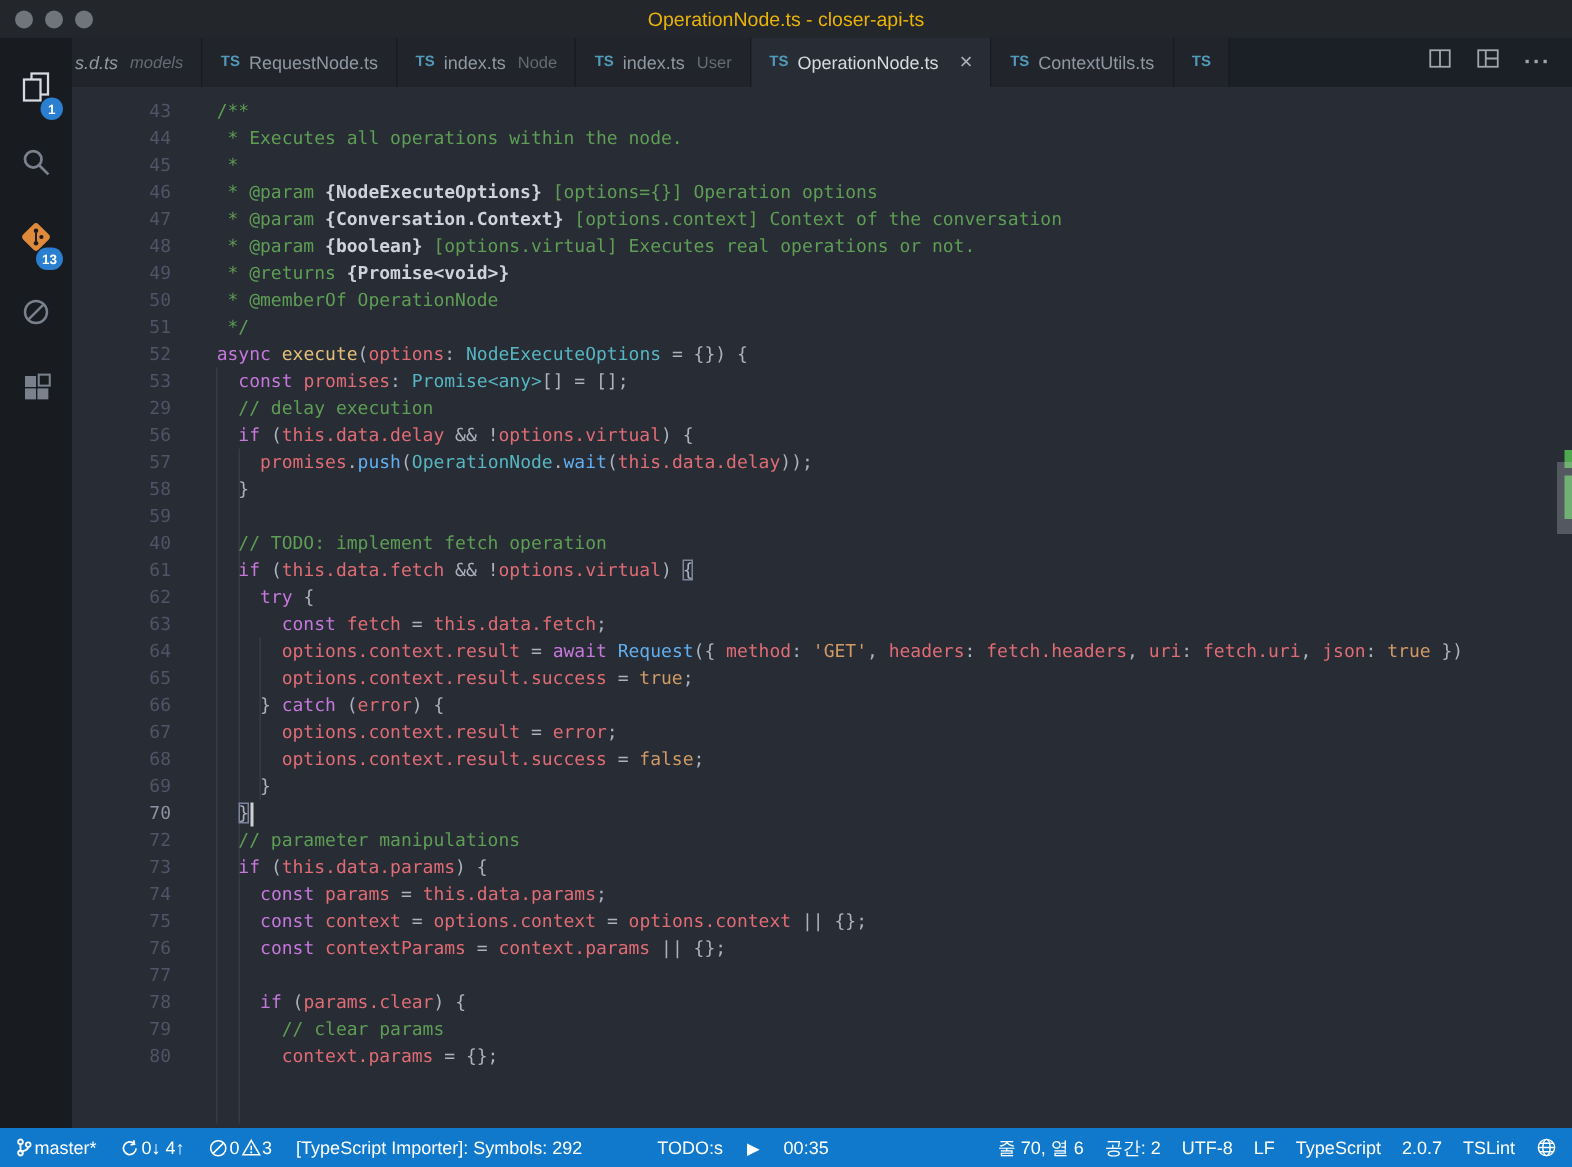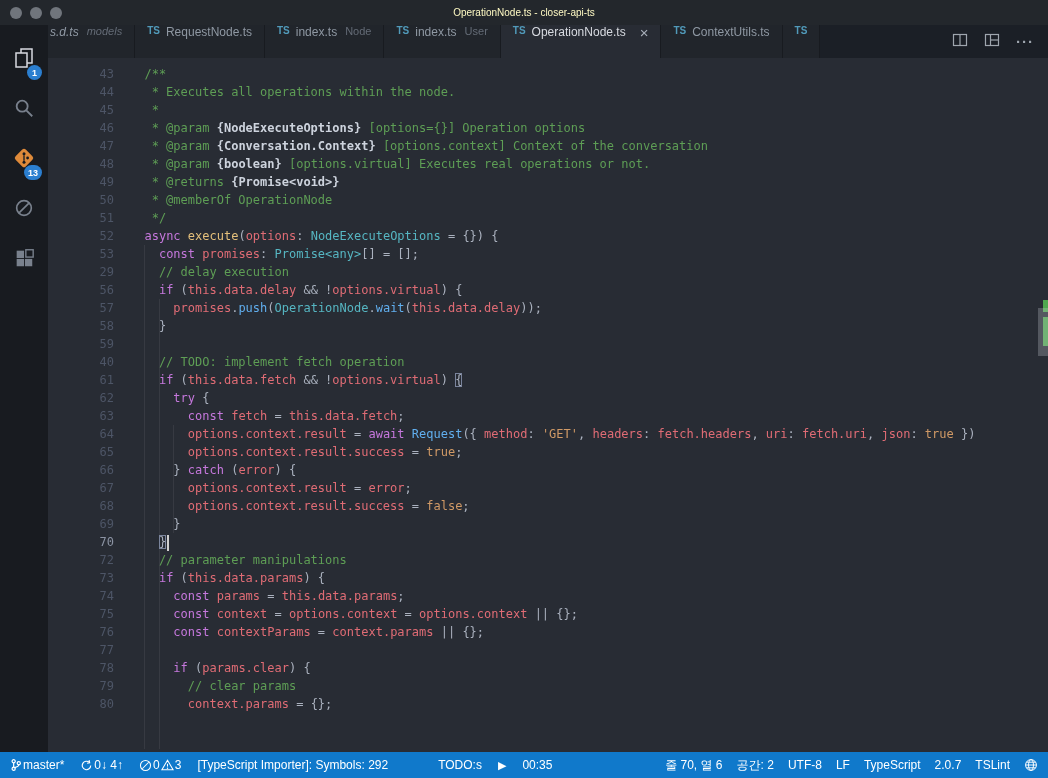--- a/index.html
+++ b/index.html
@@ -11,21 +11,21 @@
     -webkit-font-smoothing:antialiased;
   }
 
   
   .titlebar {
     height:25px; background:#23272c; position:relative;
     display:flex; align-items:center; justify-content:center;
   }
   .traffic { position:absolute; left:10px; top:7px; display:flex; gap:8px; }
   .tl { width:12px; height:12px; border-radius:50%; background:#70757c; }
-  .title-text { color:#fef9c3; font-size:10px; }
+  .title-text { color:#eab308; font-size:13px; }
 
   
   .main { display:flex; height:727px; }
 
   
   .activitybar {
     width:48px; background:#181b20; flex:none;
     display:flex; flex-direction:column; align-items:center; padding-top:10px;
   }
   .ab-item {
@@ -42,21 +42,21 @@
   }
   .badge:empty { display:none; }
 
   
   .editor-col { flex:1; display:flex; flex-direction:column; min-width:0; }
 
   
   .tabbar { height:33px; background:#1b1f26; display:flex; align-items:stretch; flex:none; }
   .tabs { display:flex; align-items:stretch; overflow:hidden; }
   .tab {
-    display:flex; padding:0 12px; gap:6px;
+    display:flex; align-items:center; padding:0 12px; gap:6px;
     background:#21252b; border-right:1px solid #181b20;
     font-size:12px; color:#8f98a3; white-space:nowrap; cursor:pointer;
   }
   .tab.active { background:#282c34; color:#d7dae0; }
   .tab.italic .label, .tab.italic .desc { font-style:italic; }
   .tab.clipped-left { padding-left:2px; }
   .ts-icon { color:var(--ts_icon,#519aba); font-size:10px; font-weight:bold; }
   .tab .desc { color:#646b76; font-size:11px; margin-left:2px; }
   .tab .close { margin-left:8px; color:#a9b0ba; font-size:15px; line-height:1; }
   .tab-spacer { flex:1; }

